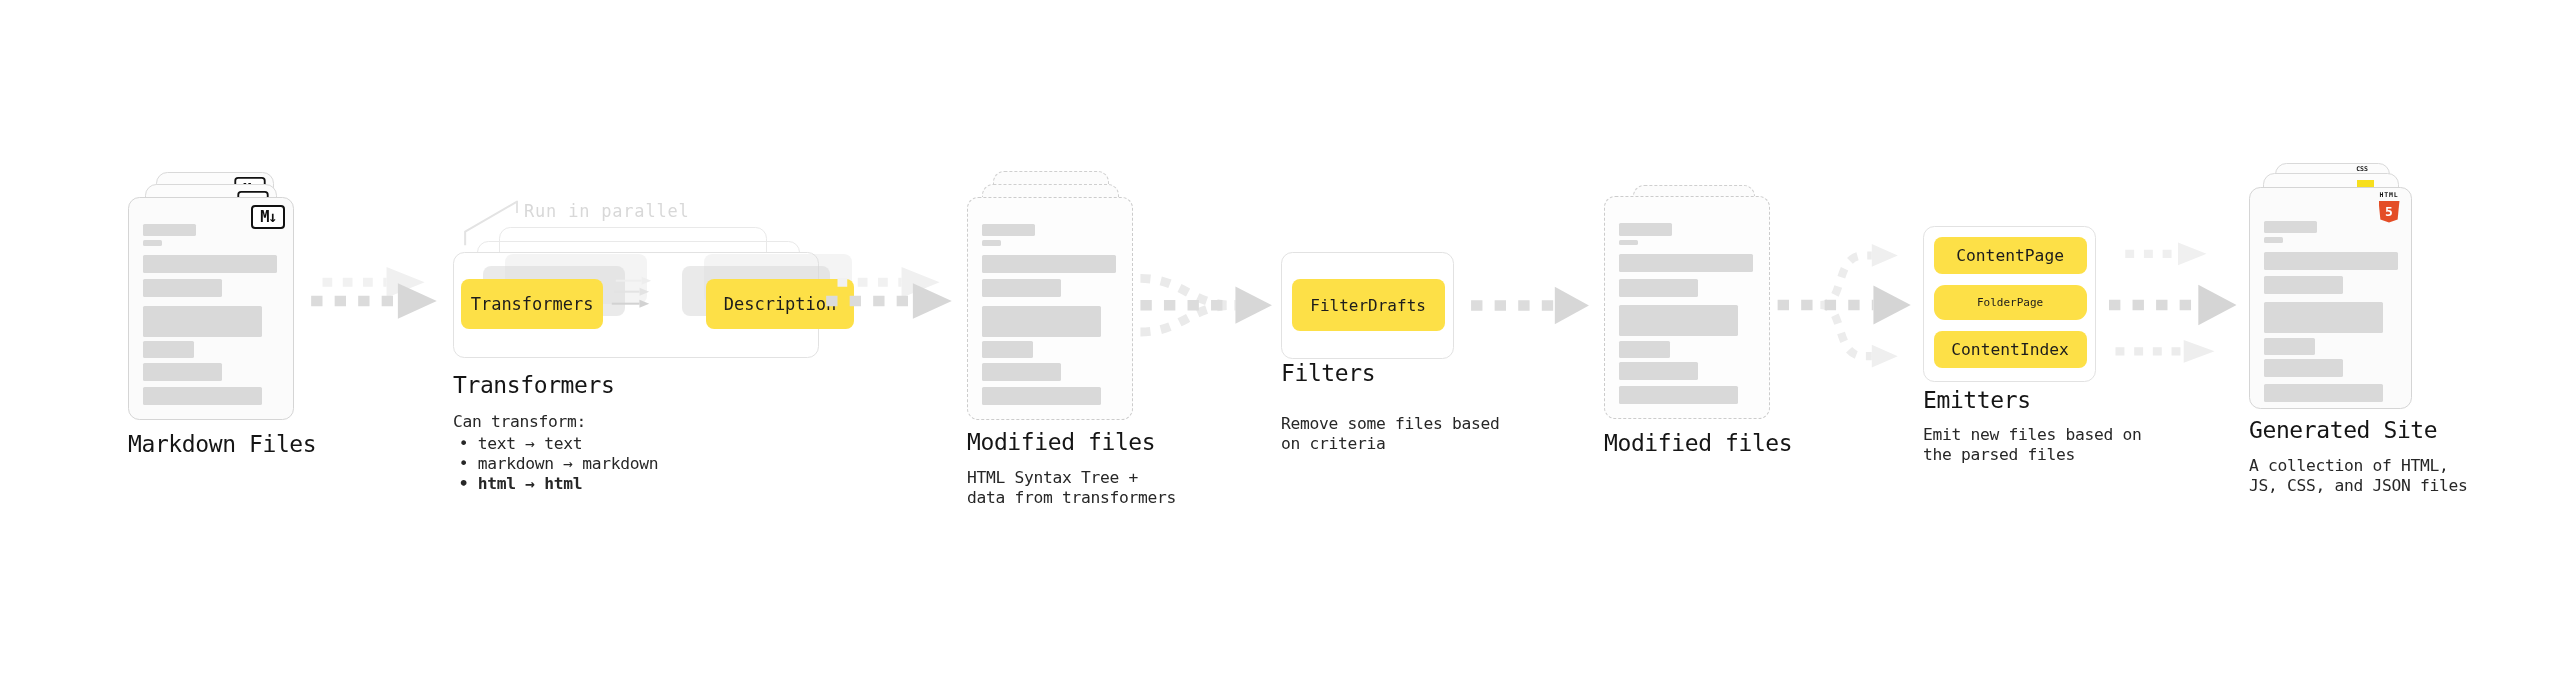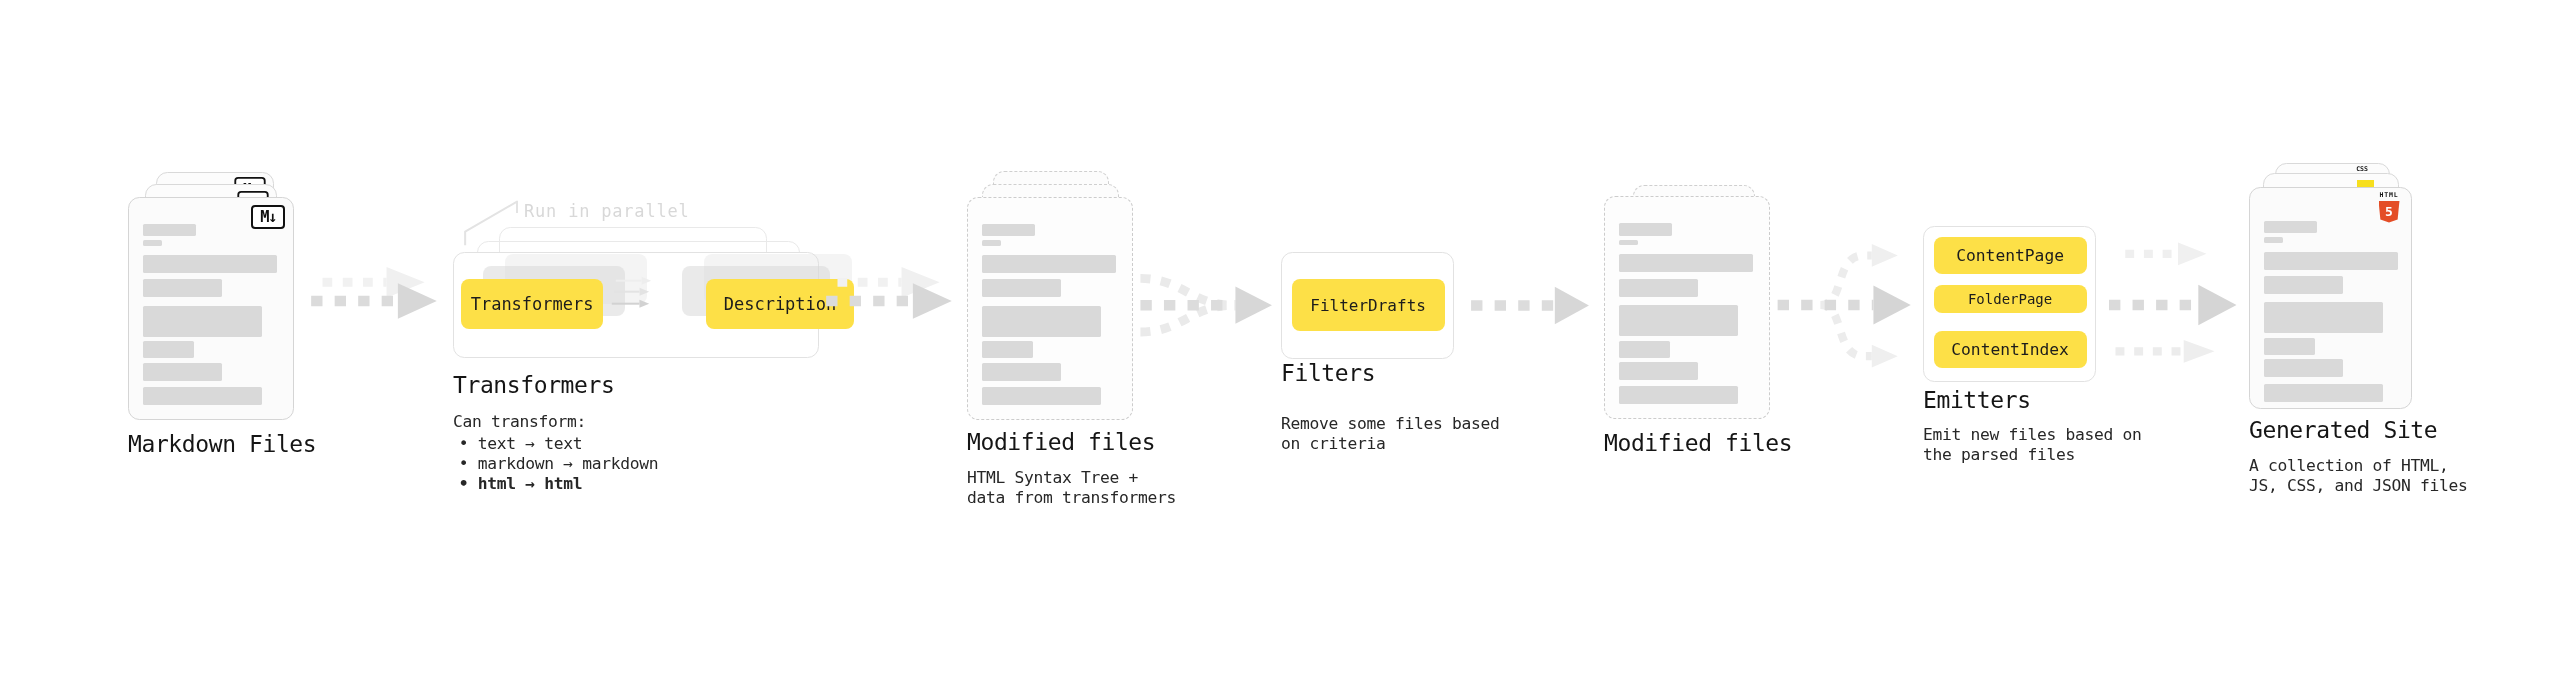--- a/index.html
+++ b/index.html
@@ -216,21 +216,21 @@
   <polygon points="118,10 150,24 118,38" fill="#efefef"></polygon>
   <path d="M55,85 C85,85 72,146 106,148 L118,148" fill="none" stroke="#ececec" stroke-width="10" stroke-dasharray="11 12"></path>
   <polygon points="118,134 150,148 118,162" fill="#efefef"></polygon>
   <line x1="2" y1="85" x2="120" y2="85" stroke="#dadada" stroke-width="13" stroke-dasharray="14 15"></line>
   <polygon points="120,61 166,85 120,109" fill="#d5d5d5"></polygon>
 </svg>
 
 <div class="group" style="left:1923px; top:226px; width:244px;">
   <div class="frame" style="left:0; top:0; width:173px; height:156px;"></div>
   <div class="btn" style="left:10.6px; top:11.4px; width:153px; height:37px; font-size:16.3px;">ContentPage</div>
-  <div class="btn" style="left:10.6px; top:59px; width:153px; height:28px; font-size:14px;">FolderPage</div>
+  <div class="btn" style="left:10.6px; top:59px; width:153px; height:35px; font-size:11px;border-radius:11px;">FolderPage</div>
   <div class="btn" style="left:10.6px; top:105px; width:153px; height:37px; font-size:16.3px;">ContentIndex</div>
   <div class="heading abs" style="left:0; top:161px;">Emitters</div>
   <div class="caption abs" style="left:0; top:199px;">Emit new files based on</div>
   <div class="caption abs" style="left:0; top:219px;">the parsed files</div>
 </div>
 
 <svg class="abs" style="left:2109px; top:236px;" width="134" height="134" viewBox="0 0 165 165">
   <line x1="20" y1="22" x2="85" y2="22" stroke="#efefef" stroke-width="10" stroke-dasharray="11 12"></line>
   <polygon points="85,8 120,22 85,36" fill="#f0f0f0"></polygon>
   <line x1="0" y1="85" x2="110" y2="85" stroke="#dadada" stroke-width="13" stroke-dasharray="14 15"></line>

